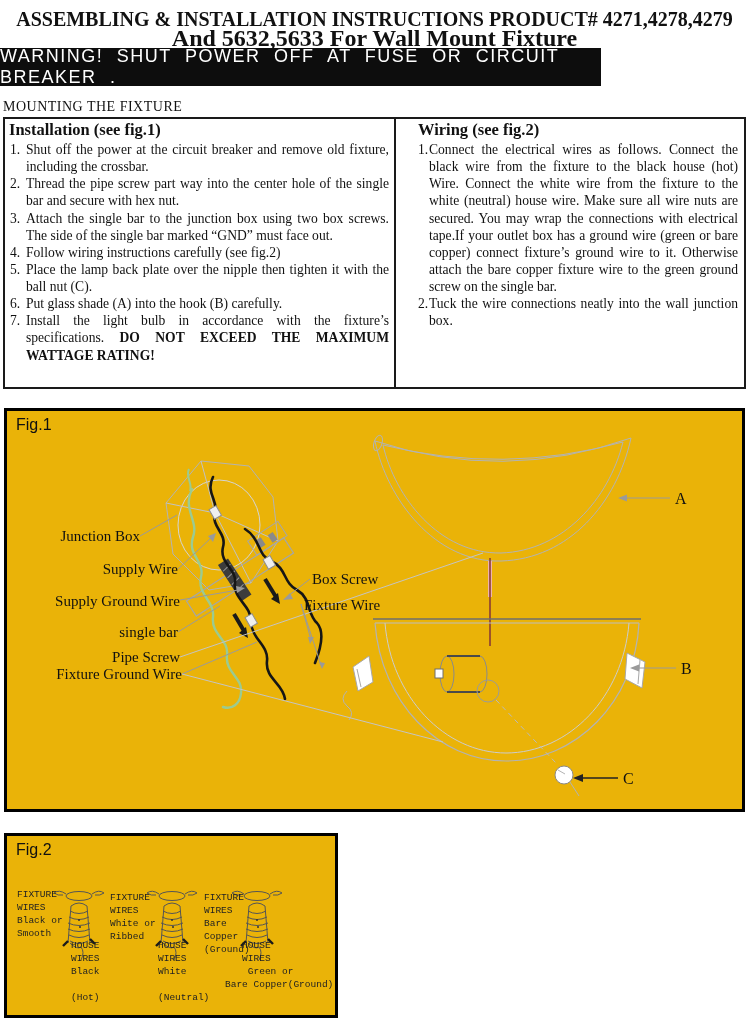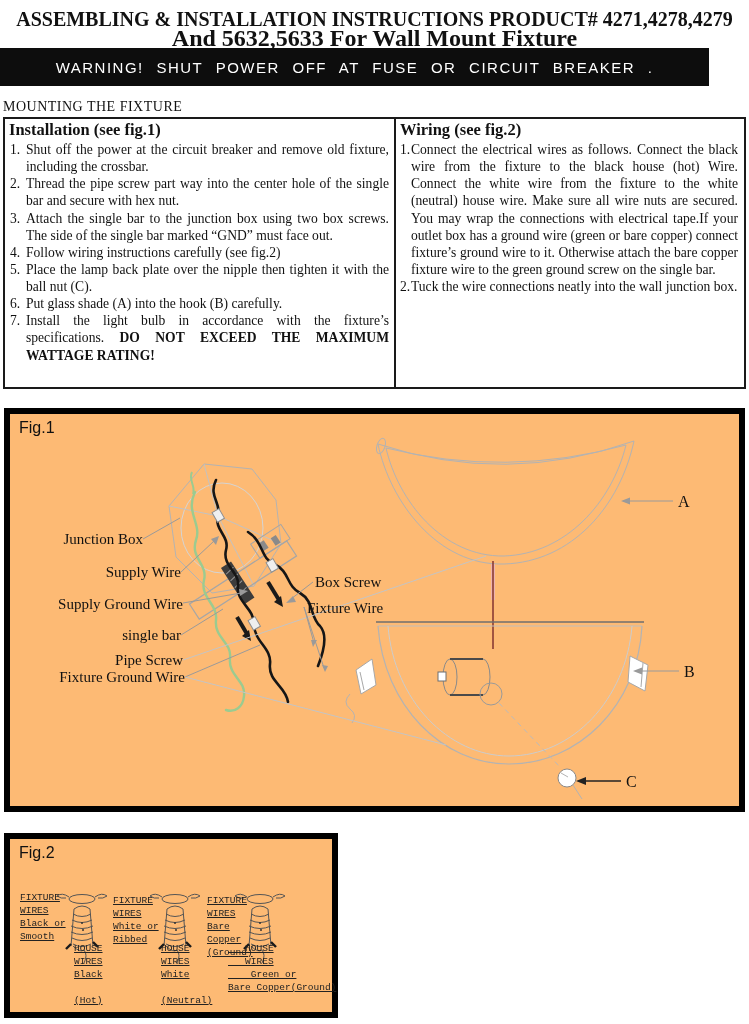--- a/index.html
+++ b/index.html
@@ -13,55 +13,55 @@
   .title-line1 {
     position:absolute; top:8px; left:0; width:749px;
     text-align:center; font-weight:bold; font-size:20px;
     font-family:"Liberation Serif", serif;
   }
   .title-line2 {
     position:absolute; top:25px; left:0; width:749px;
     text-align:center; font-weight:bold; font-size:24px;
   }
   .warning-banner {
-    position:absolute; top:48px; left:0; width:709px; height:38px;
+    position:absolute; top:48px; left:0; width:601px; height:38px;
     background:#0d0d0d; color:#fff;
     display:flex; align-items:center; justify-content:center;
     font-family:"Liberation Sans", sans-serif;
-    font-size:15px; letter-spacing:1.5px; word-spacing:7px;
+    font-size:18px; letter-spacing:1.5px; word-spacing:7px;
   }
   .section-heading {
     position:absolute; top:99px; left:3px;
     font-size:14px; letter-spacing:0.5px;text-align:center;
   }
   .instr-table {
     position:absolute; top:117px; left:3px; width:743px; min-height:272px;
     border:2px solid #1a1a1a; display:flex; align-items:stretch;
   }
   .col-left { width:391px; border-right:2px solid #1a1a1a; padding:1px 5px 4px 4px; }
-  .col-right { flex:1; padding:1px 6px 4px 4px; }
+  .col-right { flex:1; padding:1px 6px 4px 22px; }
   .col-header { font-size:16.5px; font-weight:bold; margin:0 0 1px 0; }
   ol.steps { list-style:none; margin:0; padding:0; font-size:13.6px; line-height:1.26; }
   ol.steps li { position:relative; padding-left:17px; text-align:justify; margin:0; }
   ol.steps li .num { position:absolute; left:1px; }
   .col-right ol.steps li { padding-left:11px; }
   .col-right ol.steps li .num { left:0; }
   .figbox {
-    position:absolute; border:6px solid #000000; background:#fdba74;
+    position:absolute; border:3px solid #000000; background:#eab308;
   }
   #fig1-box { top:408px; left:4px; width:741px; height:404px; }
   #fig2-box { top:833px; left:4px; width:334px; height:185px; }
   .fig-label {
     position:absolute; top:5px; left:9px;
     font-family:"Liberation Sans", sans-serif; font-size:16px; color:#111;
   }
   svg.figsvg { position:absolute; top:0; left:0; }
   .fig2-text {
     position:absolute; font-family:"Liberation Mono", monospace;
-    font-size:9.5px; line-height:13px; white-space:pre; color:#222;text-decoration:underline;
+    font-size:9.5px; line-height:13px; white-space:pre; color:#222;
   }
 </style>
 </head>
 <body>
 
 <div class="title-line1">ASSEMBLING &amp; INSTALLATION INSTRUCTIONS PRODUCT# 4271,4278,4279</div>
 <div class="title-line2">And 5632,5633 For Wall Mount Fixture</div>
 <div class="warning-banner">WARNING! SHUT POWER OFF AT FUSE OR CIRCUIT BREAKER .</div>
 <div class="section-heading">MOUNTING THE FIXTURE</div>
 

